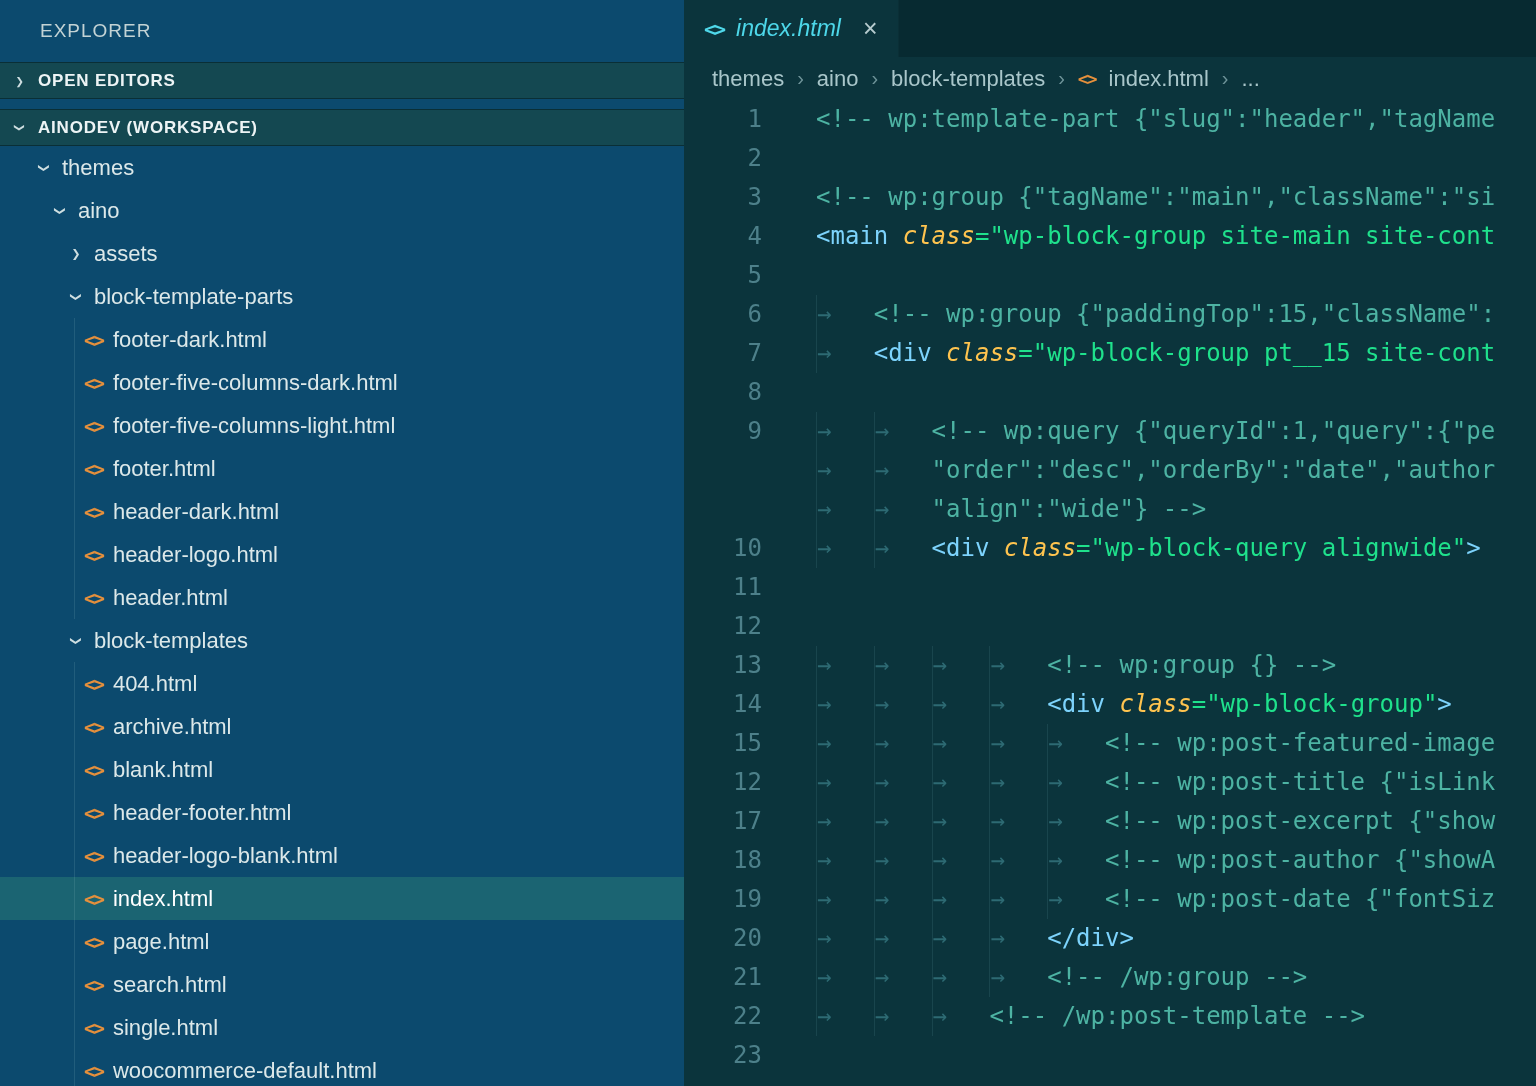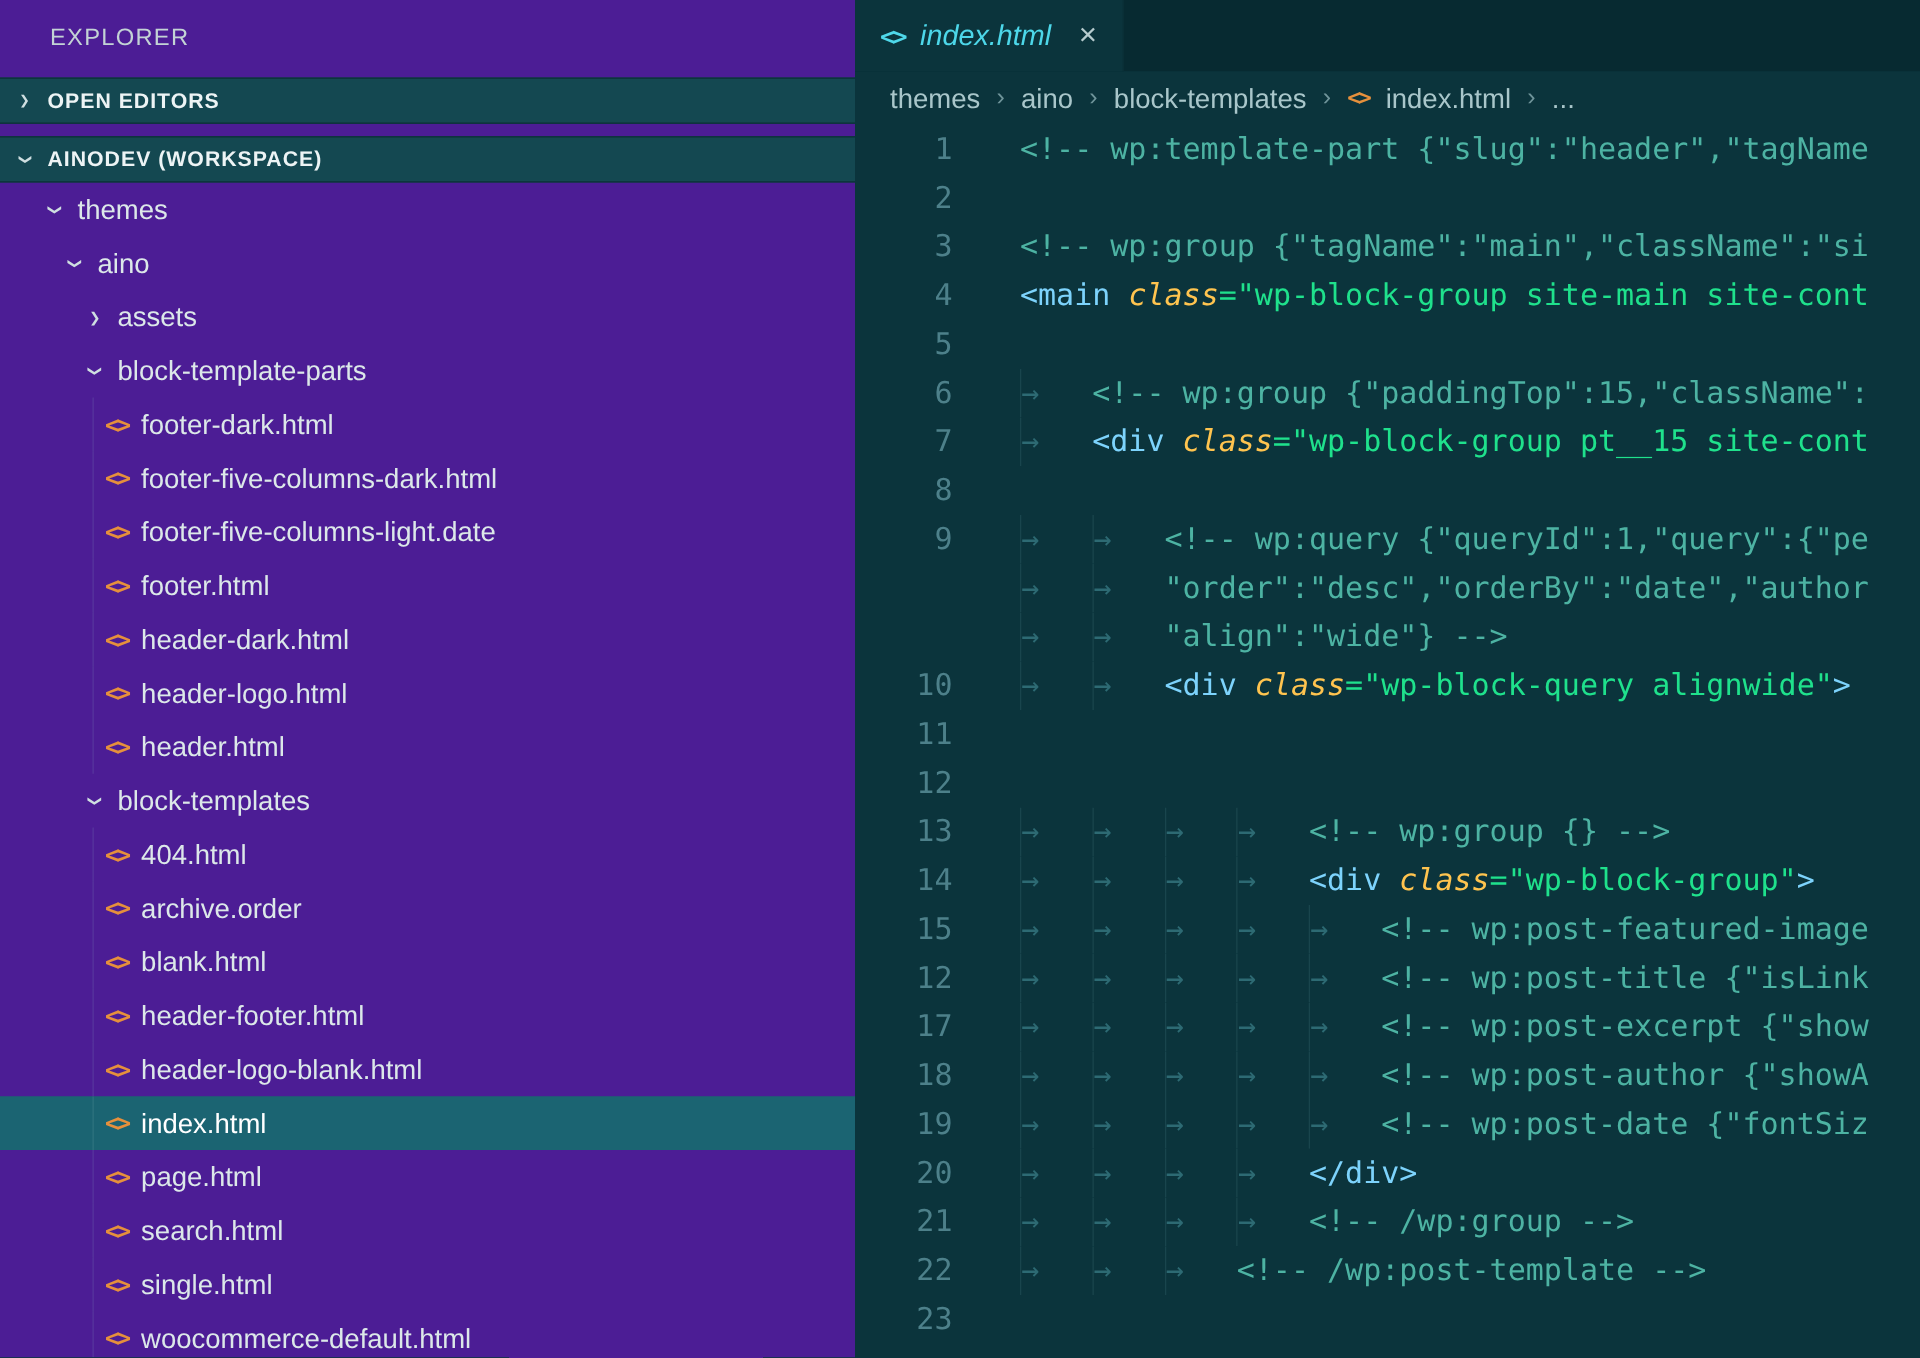--- a/index.html
+++ b/index.html
@@ -1,21 +1,21 @@
 <!DOCTYPE html>
 <html><head>
 <meta charset="utf-8">
 <style>
   * { margin:0; padding:0; box-sizing:border-box; }
   html,body { width:1536px; height:1086px; overflow:hidden; }
   body { background:#0b343c; font-family:"Liberation Sans", sans-serif; }
   .app { display:flex; width:100%; height:100%; }
 
   
-  .sidebar { width:684px; flex-shrink:0; background:#4c1d95; display:flex; flex-direction:column; overflow:hidden; }
+  .sidebar { width:684px; flex-shrink:0; background:#0c4a6e; display:flex; flex-direction:column; overflow:hidden; }
   .sidebar-title { height:62px; display:flex; align-items:center; padding-left:40px;
     color:#c3d3d5; font-size:19px; letter-spacing:1px; }
   .section-bar { height:37px; background:#144851; border-top:1px solid #0a2f36; border-bottom:1px solid #0a2f36;
     display:flex; align-items:center; gap:10px; padding-left:12px;
     color:#edf4f5; font-weight:bold; font-size:17px; letter-spacing:0.8px; cursor:pointer; }
   .section-spacer { height:10px; }
   .chevron { display:inline-block; font-size:14px; color:#cfdfe1; font-family:"DejaVu Sans Mono", monospace;
     width:16px; text-align:center; transition:none; }
   .chevron.expanded { transform:rotate(90deg); }
   .tree { flex:1; overflow:hidden; }
@@ -94,21 +94,21 @@
         <div class="tree-row file" style="padding-left: 84px;">
           <span class="code-icon">&lt;&gt;</span>
           <span>footer-dark.html</span>
         </div>
         <div class="tree-row file" style="padding-left: 84px;">
           <span class="code-icon">&lt;&gt;</span>
           <span>footer-five-columns-dark.html</span>
         </div>
         <div class="tree-row file" style="padding-left: 84px;">
           <span class="code-icon">&lt;&gt;</span>
-          <span>footer-five-columns-light.date</span>
+          <span>footer-five-columns-light.html</span>
         </div>
         <div class="tree-row file" style="padding-left: 84px;">
           <span class="code-icon">&lt;&gt;</span>
           <span>footer.html</span>
         </div>
         <div class="tree-row file" style="padding-left: 84px;">
           <span class="code-icon">&lt;&gt;</span>
           <span>header-dark.html</span>
         </div>
         <div class="tree-row file" style="padding-left: 84px;">
@@ -122,21 +122,21 @@
         <div class="tree-row" style="padding-left: 68px;">
           <span class="chevron expanded">❯</span>
           <span>block-templates</span>
         </div>
         <div class="tree-row file" style="padding-left: 84px;">
           <span class="code-icon">&lt;&gt;</span>
           <span>404.html</span>
         </div>
         <div class="tree-row file" style="padding-left: 84px;">
           <span class="code-icon">&lt;&gt;</span>
-          <span>archive.order</span>
+          <span>archive.html</span>
         </div>
         <div class="tree-row file" style="padding-left: 84px;">
           <span class="code-icon">&lt;&gt;</span>
           <span>blank.html</span>
         </div>
         <div class="tree-row file" style="padding-left: 84px;">
           <span class="code-icon">&lt;&gt;</span>
           <span>header-footer.html</span>
         </div>
         <div class="tree-row file" style="padding-left: 84px;">

